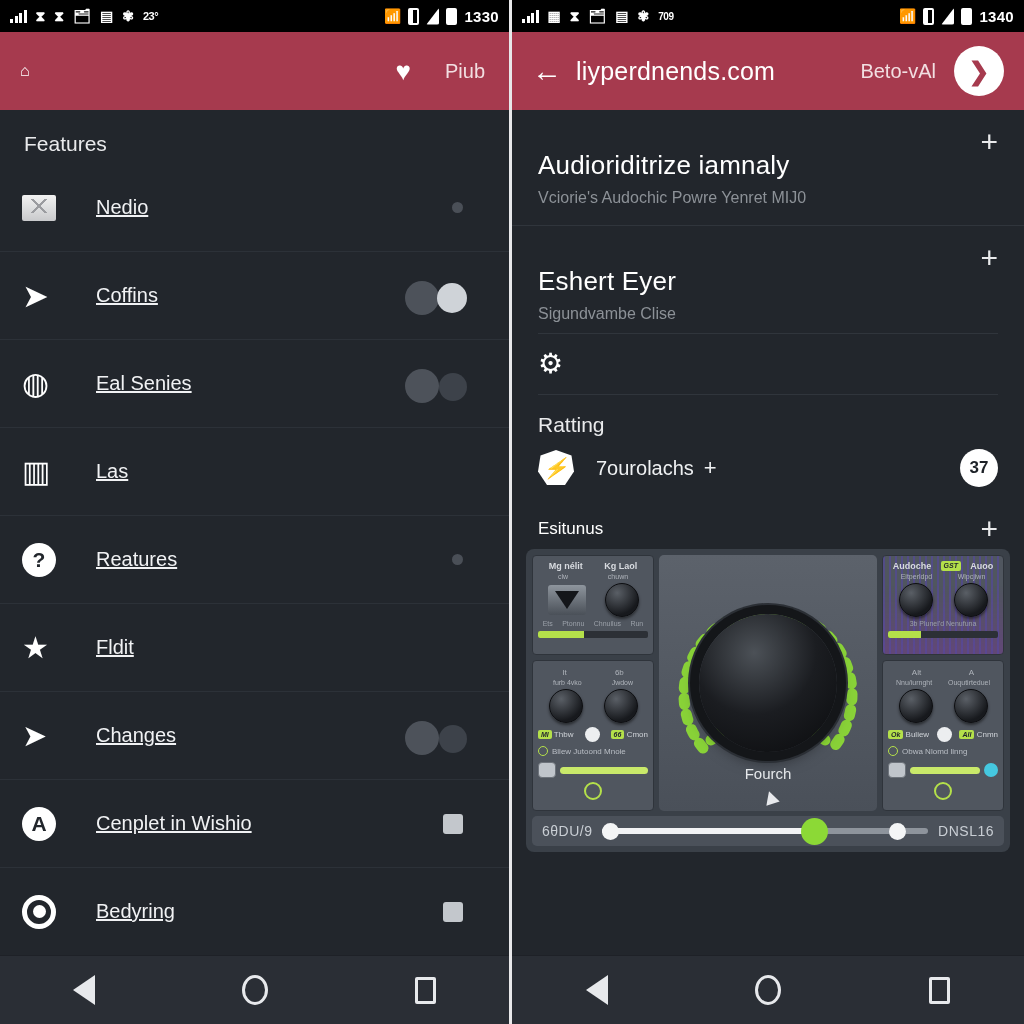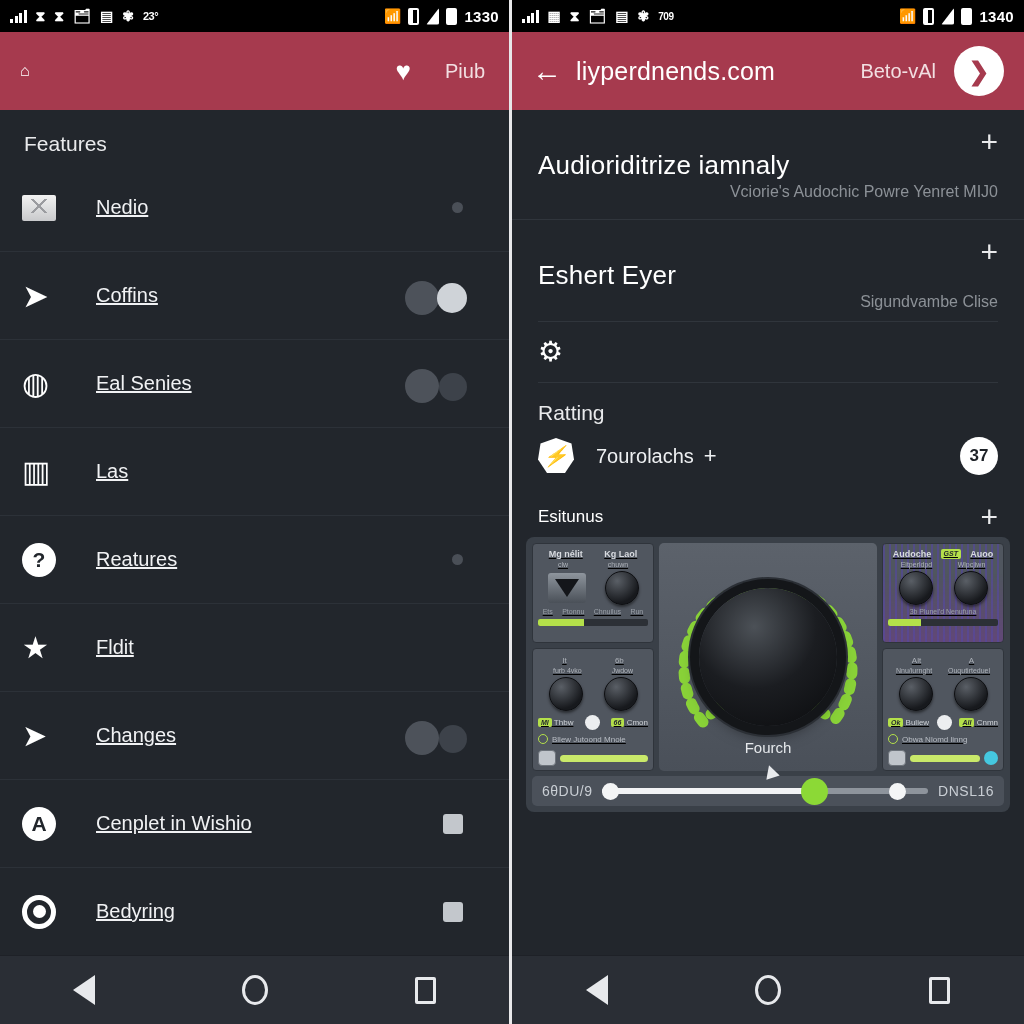--- a/index.html
+++ b/index.html
@@ -72,42 +72,42 @@
   .circ { width:34px; height:34px; border-radius:50%; background:#fff; color:#22262c;
           display:flex; align-items:center; justify-content:center; font-size:21px; font-weight:bold; }
   .ring { width:34px; height:34px; border-radius:50%; border:5px solid #fff; display:flex;
           align-items:center; justify-content:center; }
   .ring i { width:13px; height:13px; border-radius:50%; background:#fff; display:block; }
 
   
   .block { padding:20px 26px 18px 26px; border-bottom:1px solid #30353c; }
   .block .hl { display:flex; align-items:flex-start; }
   .block h3 { font-size:26px; color:#fff; font-weight:500; flex:1; letter-spacing:.2px;margin-top:20px; }
-  .block p { font-size:16px; color:#8c9197; margin-top:2px;text-align:right; }
+  .block p { font-size:16px; color:#8c9197; margin-top:8px; }
   .plus { font-size:30px; color:#e9eaec; line-height:.8; padding-left:12px; }
   .srow { display:flex; align-items:center; padding:16px 26px; border-bottom:1px solid #30353c; }
   .srow .lbl { font-size:20px; color:#eef0f2; padding-left:22px; }
   .gear { font-size:28px; color:#fff; line-height:1; }
   .badge { width:38px; height:38px; border-radius:50%; background:#fff; color:#1d2127;
            display:flex; align-items:center; justify-content:center;
            font-size:17px; font-weight:bold; margin-left:auto; }
   .boltbadge { width:36px; height:36px; background:#fff; display:flex; align-items:center; justify-content:center;
     clip-path:polygon(50% 0,93% 15%,100% 60%,75% 97%,25% 97%,0 60%,7% 15%); }
   .boltbadge i { color:#22262c; font-size:20px; font-weight:bold; line-height:1; }
 
   .ratting-label { font-size:21px; color:#e9eaec; padding:18px 26px 4px 26px; }
 
   
   .aw-head { display:flex; align-items:center; padding:14px 26px 8px 26px; }
   .aw-head .t { font-size:17px; color:#fff; font-weight:500; flex:1; }
   .audio-widget {
     margin:0 14px 6px 14px; background:#3a4048; border-radius:8px; padding:6px;
     display:flex; flex-direction:column; gap:5px;
   }
-  .aw-cols { display:flex; gap:5px; height:228px;text-decoration:underline; }
+  .aw-cols { display:flex; gap:5px; height:256px; }
   .aw-side { width:122px; display:flex; flex-direction:column; gap:5px; }
   .aw-center { flex:1; background:linear-gradient(#5c626b,#4a5059); border-radius:5px;
                position:relative; display:flex; align-items:center; justify-content:center; }
   .card { background:#50565f; border-radius:4px; padding:5px; position:relative; overflow:hidden;
           border:1px solid #2f343b; }
   .card .ct { font-size:9px; color:#d8dbe0; font-weight:bold; display:flex; justify-content:space-around; }
   .card .cs { font-size:7px; color:#aeb3ba; display:flex; justify-content:space-around; margin-top:2px; }
   .knobs2 { display:flex; justify-content:space-around; align-items:center; margin-top:3px; }
   .mini-knob { width:34px; height:34px; border-radius:50%;
       background:radial-gradient(circle at 35% 28%,#5a5f66,#17191d 70%);

